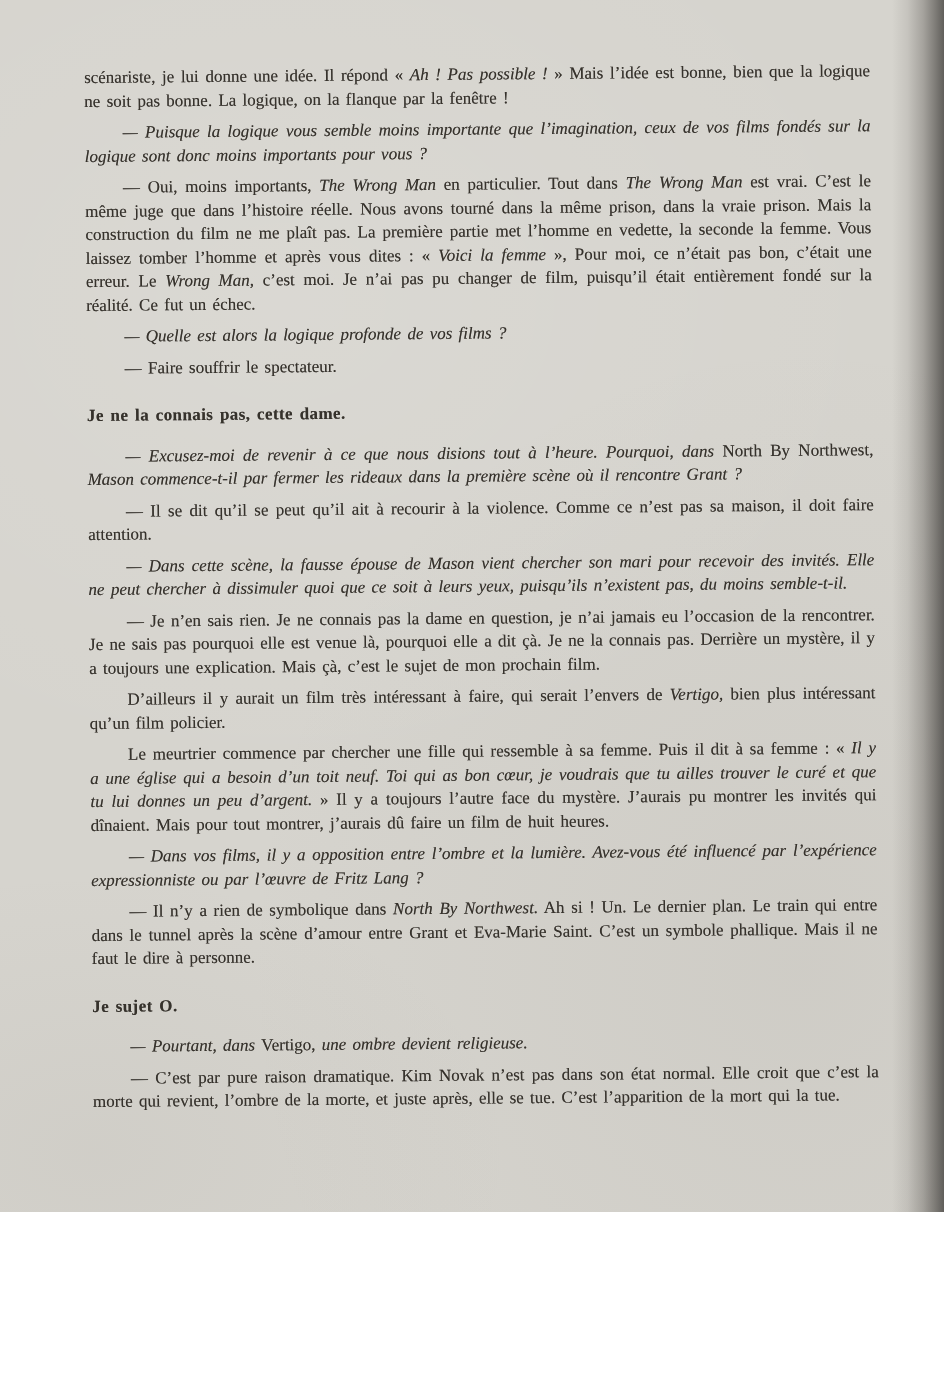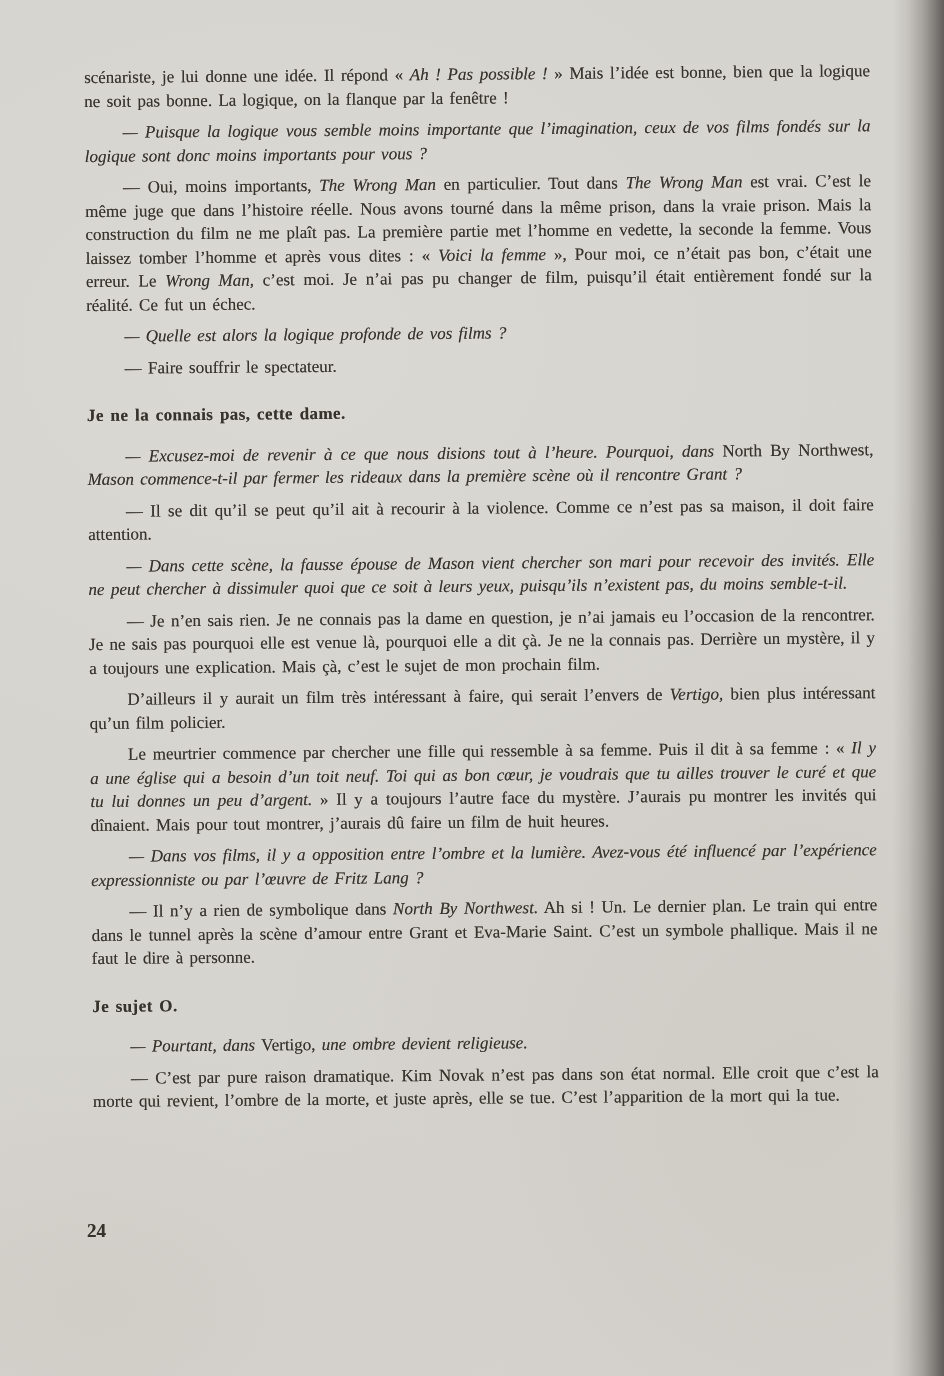--- a/index.html
+++ b/index.html
@@ -8,21 +8,21 @@
   }
   body {
     width: 944px;
     height: 1376px;
     overflow: hidden;
     font-family: "Liberation Serif", "DejaVu Serif", serif;
   }
   .page {
     position: relative;
     width: 944px;
-    height: 1376px;
+    height: 1212px;
     background-color: #d6d4ce;
     background-image:
       radial-gradient(ellipse 900px 700px at 30% 25%, rgba(255,255,255,0.10), rgba(255,255,255,0) 70%),
       radial-gradient(ellipse 800px 900px at 85% 80%, rgba(120,115,105,0.08), rgba(120,115,105,0) 70%),
       radial-gradient(ellipse 600px 400px at 10% 95%, rgba(130,125,115,0.07), rgba(130,125,115,0) 70%);
     overflow: hidden;
   }
   .gutter-shadow {
     position: absolute;
     top: 0;

